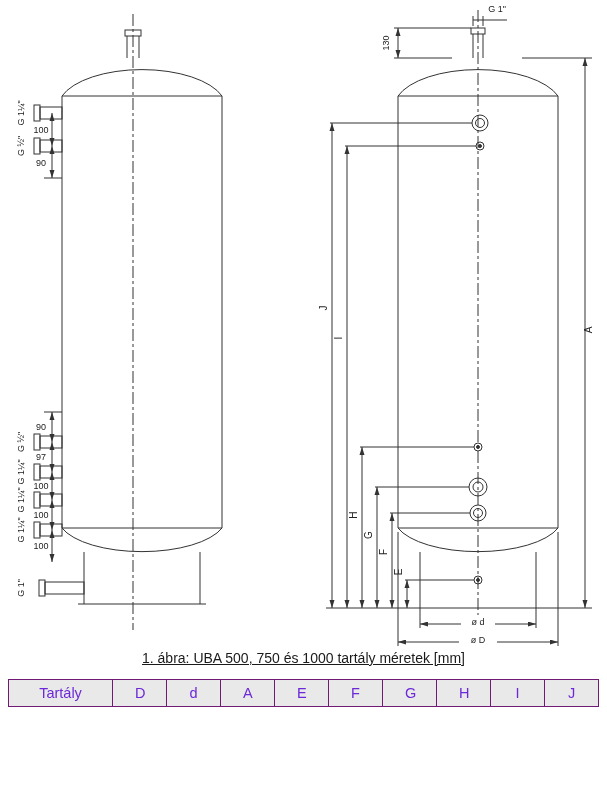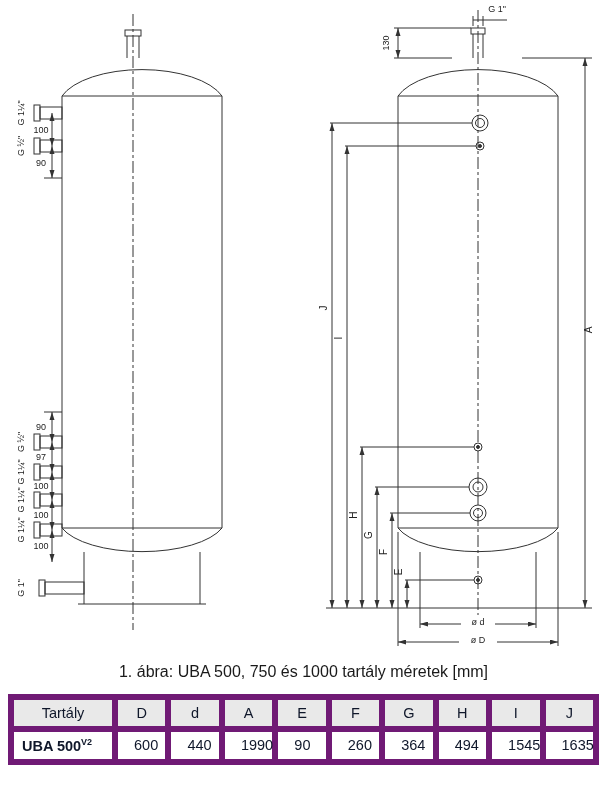--- a/index.html
+++ b/index.html
@@ -6,24 +6,24 @@
   html, body { margin: 0; padding: 0; background: #ffffff; }
   body {
     width: 607px; height: 811px;
     font-family: "Liberation Sans", sans-serif;
     color: #1a1a1a;
     overflow: hidden;
   }
   svg { display: block; }
   .t9  { font: 9px "Liberation Sans", sans-serif; fill: #222; }
   .t10 { font: 10px "Liberation Sans", sans-serif; fill: #222; }
-  .caption { text-align: center; font-size: 16px; color: #1a1a1a; margin-top: 15px; }
+  .caption { text-align: center; font-size: 14px; color: #1a1a1a; margin-top: 2px; text-decoration: underline; }
   .tbl-wrap { padding: 13px 8px 0 8px; }
   table { border-collapse: collapse; width: 100%; table-layout: fixed; font-size: 14.5px; }
-  th, td { border: 6px solid #701a75; text-align: center; padding: 5px 16px; color: #0f172a; }
+  th, td { border: 1px solid #701a75; text-align: center; padding: 5px 22px; color: #6d28d9; }
   thead th { background: #e9e9e9; font-weight: 400; }
   td.name-cell { text-align: left; padding-left: 8px; font-weight: 700; white-space: nowrap; }
   sup { font-size: 9px; }
 </style>
 </head>
 <body>
 
 <svg width="607" height="648" viewBox="0 0 607 648">
   <defs>
     <marker id="aE" markerWidth="9" markerHeight="6" refX="8" refY="2.5" orient="auto" markerUnits="userSpaceOnUse">
@@ -235,27 +235,15 @@
         <th>A</th>
         <th>E</th>
         <th>F</th>
         <th>G</th>
         <th>H</th>
         <th>I</th>
         <th>J</th>
       </tr>
     </thead>
     <tbody>
-      <tr>
-        <td class="name-cell"><span>UBA 500</span><sup>V2</sup></td>
-        <td>600</td>
-        <td>440</td>
-        <td>1990</td>
-        <td>90</td>
-        <td>260</td>
-        <td>364</td>
-        <td>494</td>
-        <td>1545</td>
-        <td>1635</td>
-      </tr>
     </tbody>
   </table>
 </div>
 
 </body></html>

